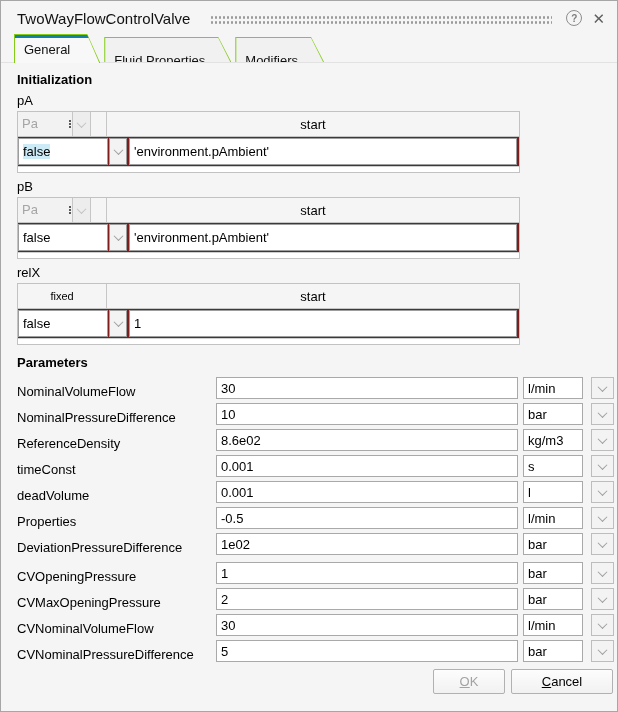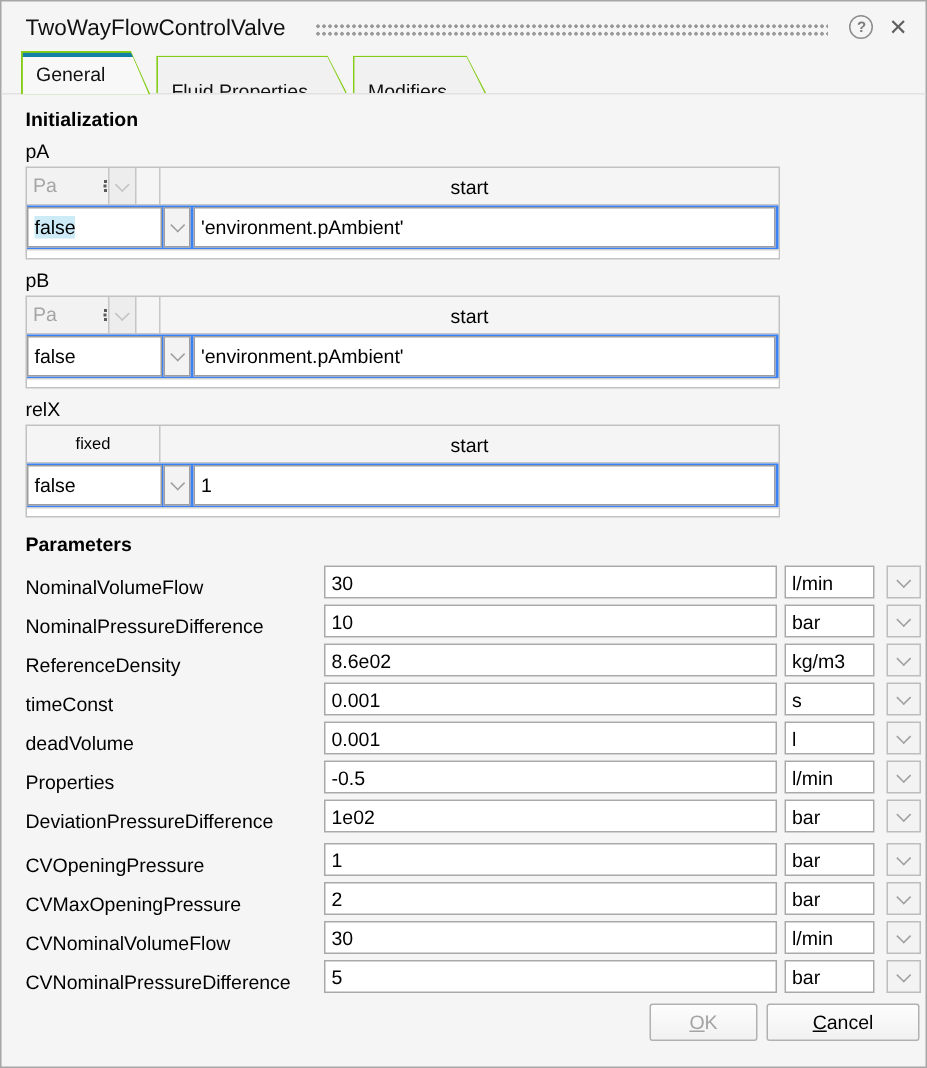--- a/index.html
+++ b/index.html
@@ -45,21 +45,21 @@
   .ithead{display:flex;height:25px;border-bottom:1px solid #c6c6c6;}
   .hcell{border-right:1px solid #c6c6c6;display:flex;align-items:center;}
   .hcell.blank{width:16px;}
   .hcell.wide{flex:1;border-right:none;justify-content:center;font-size:13px;color:#000;}
   .hcell.fixedhead{width:89px;justify-content:center;font-size:11px;color:#000;}
   .ucombo{width:72px;height:100%;display:flex;align-items:stretch;background:#f2f2f2;}
   .ucombo .utext{flex:1;font-size:13px;color:#a5a5a5;padding:4px 0 0 4px;}
   .minibar{width:2px;border-left:2px dotted #5a5a5a;height:8px;align-self:center;margin-right:1px;}
   .ucombo .uarrow{width:18px;border-left:1px solid #c6c6c6;background:#ededed;display:flex;align-items:center;justify-content:center;}
 
-  .itrow{display:flex;height:29px;padding:1px 2px 1px 0;background:#3b82f6;align-items:stretch;}
+  .itrow{display:flex;height:29px;padding:1px 2px 1px 0;background:#7f1d1d;align-items:stretch;}
   .combofield{width:90px;background:#fff;border:1px solid #9d9d9d;font-size:13px;color:#000;
               display:flex;align-items:center;padding-left:4px;}
   .combofield .sel{background:var(--selection);}
   .comboarrow{width:18px;margin-left:1px;background:#f3f3f3;border:1px solid #9d9d9d;
               display:flex;align-items:center;justify-content:center;}
   .startinput{flex:1;margin-left:2px;border:1px solid #9d9d9d;background:#fff;font-size:13px;
               color:#000;padding:0 4px;height:auto;}
   .istrip{height:6px;background:#fff;border-top:1px solid #cfcfcf;}
 
   

